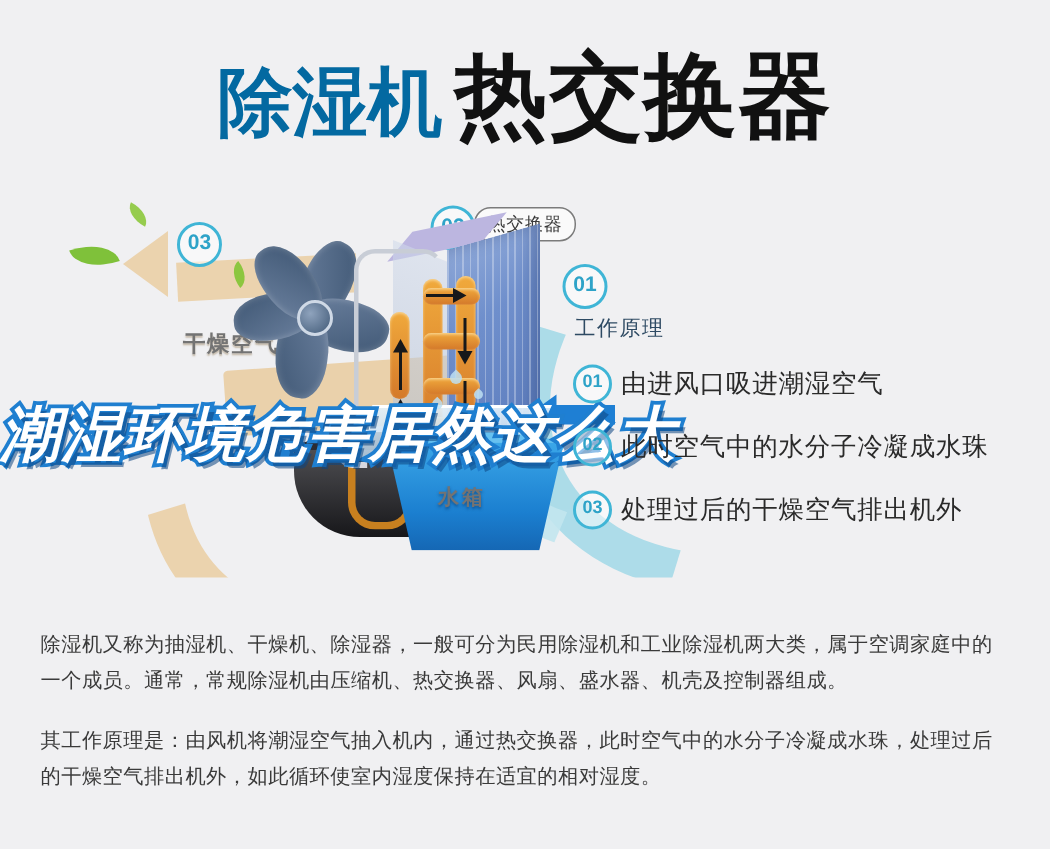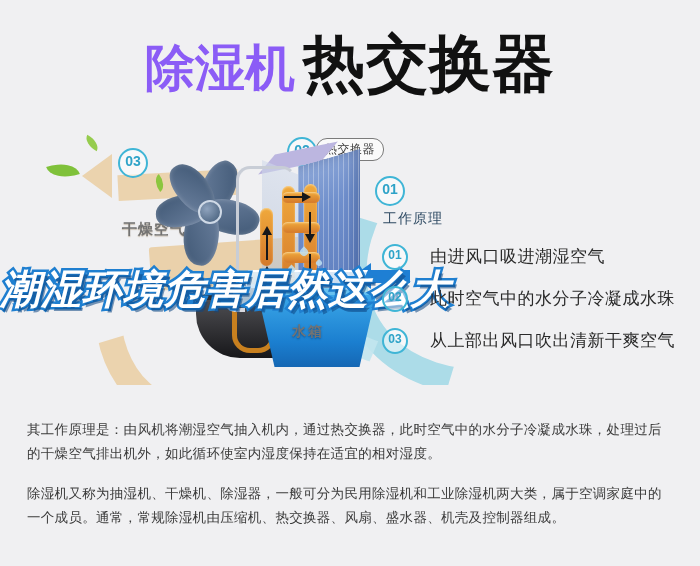--- a/index.html
+++ b/index.html
@@ -27,21 +27,21 @@
     position: absolute;
     left: 0;
     top: 22px;
     width: 700px;
     text-align: center;
     white-space: nowrap;
   }
   .title-a {
     font-size: 50px;
     font-weight: bold;
-    color: #8b5cf6;
+    color: #0369a1;
     letter-spacing: 0px;
     vertical-align: baseline;
   }
   .title-b {
     font-size: 62px;
     font-weight: bold;
     color: #111111;
     letter-spacing: 1px;
     margin-left: 8px;
     vertical-align: baseline;
@@ -412,21 +412,20 @@
     text-align: center;
     vertical-align: middle;
     margin-right: 6px;
     background: rgba(255,255,255,.5);
   }
   .step .txt {
     font-size: 17px;
     color: #2a2a2a;
     vertical-align: middle;
     letter-spacing: .5px;
-    margin-left: 16px;
   }
 
   
   .copy {
     position: absolute;
     left: 27px;
     top: 418px;
     width: 648px;
     font-size: 13.5px;
     line-height: 24px;
@@ -529,22 +528,22 @@
   <div class="overlay">潮湿环境危害居然这么大</div>
 
   <div class="steps">
     <div class="step">
       <span class="num">01</span><span class="txt">由进风口吸进潮湿空气</span>
     </div>
     <div class="step">
       <span class="num">02</span><span class="txt">此时空气中的水分子冷凝成水珠</span>
     </div>
     <div class="step">
-      <span class="num">03</span><span class="txt">从上部出风口吹出清新干爽空气</span>
+      <span class="num">03</span><span class="txt">处理过后的干燥空气排出机外</span>
     </div>
   </div>
 
   <div class="copy">
+    <p>除湿机又称为抽湿机、干燥机、除湿器，一般可分为民用除湿机和工业除湿机两大类，属于空调家庭中的一个成员。通常，常规除湿机由压缩机、热交换器、风扇、盛水器、机壳及控制器组成。</p>
     <p>其工作原理是：由风机将潮湿空气抽入机内，通过热交换器，此时空气中的水分子冷凝成水珠，处理过后的干燥空气排出机外，如此循环使室内湿度保持在适宜的相对湿度。</p>
-    <p>除湿机又称为抽湿机、干燥机、除湿器，一般可分为民用除湿机和工业除湿机两大类，属于空调家庭中的一个成员。通常，常规除湿机由压缩机、热交换器、风扇、盛水器、机壳及控制器组成。</p>
   </div>
 
 </div>
 
 </body></html>

